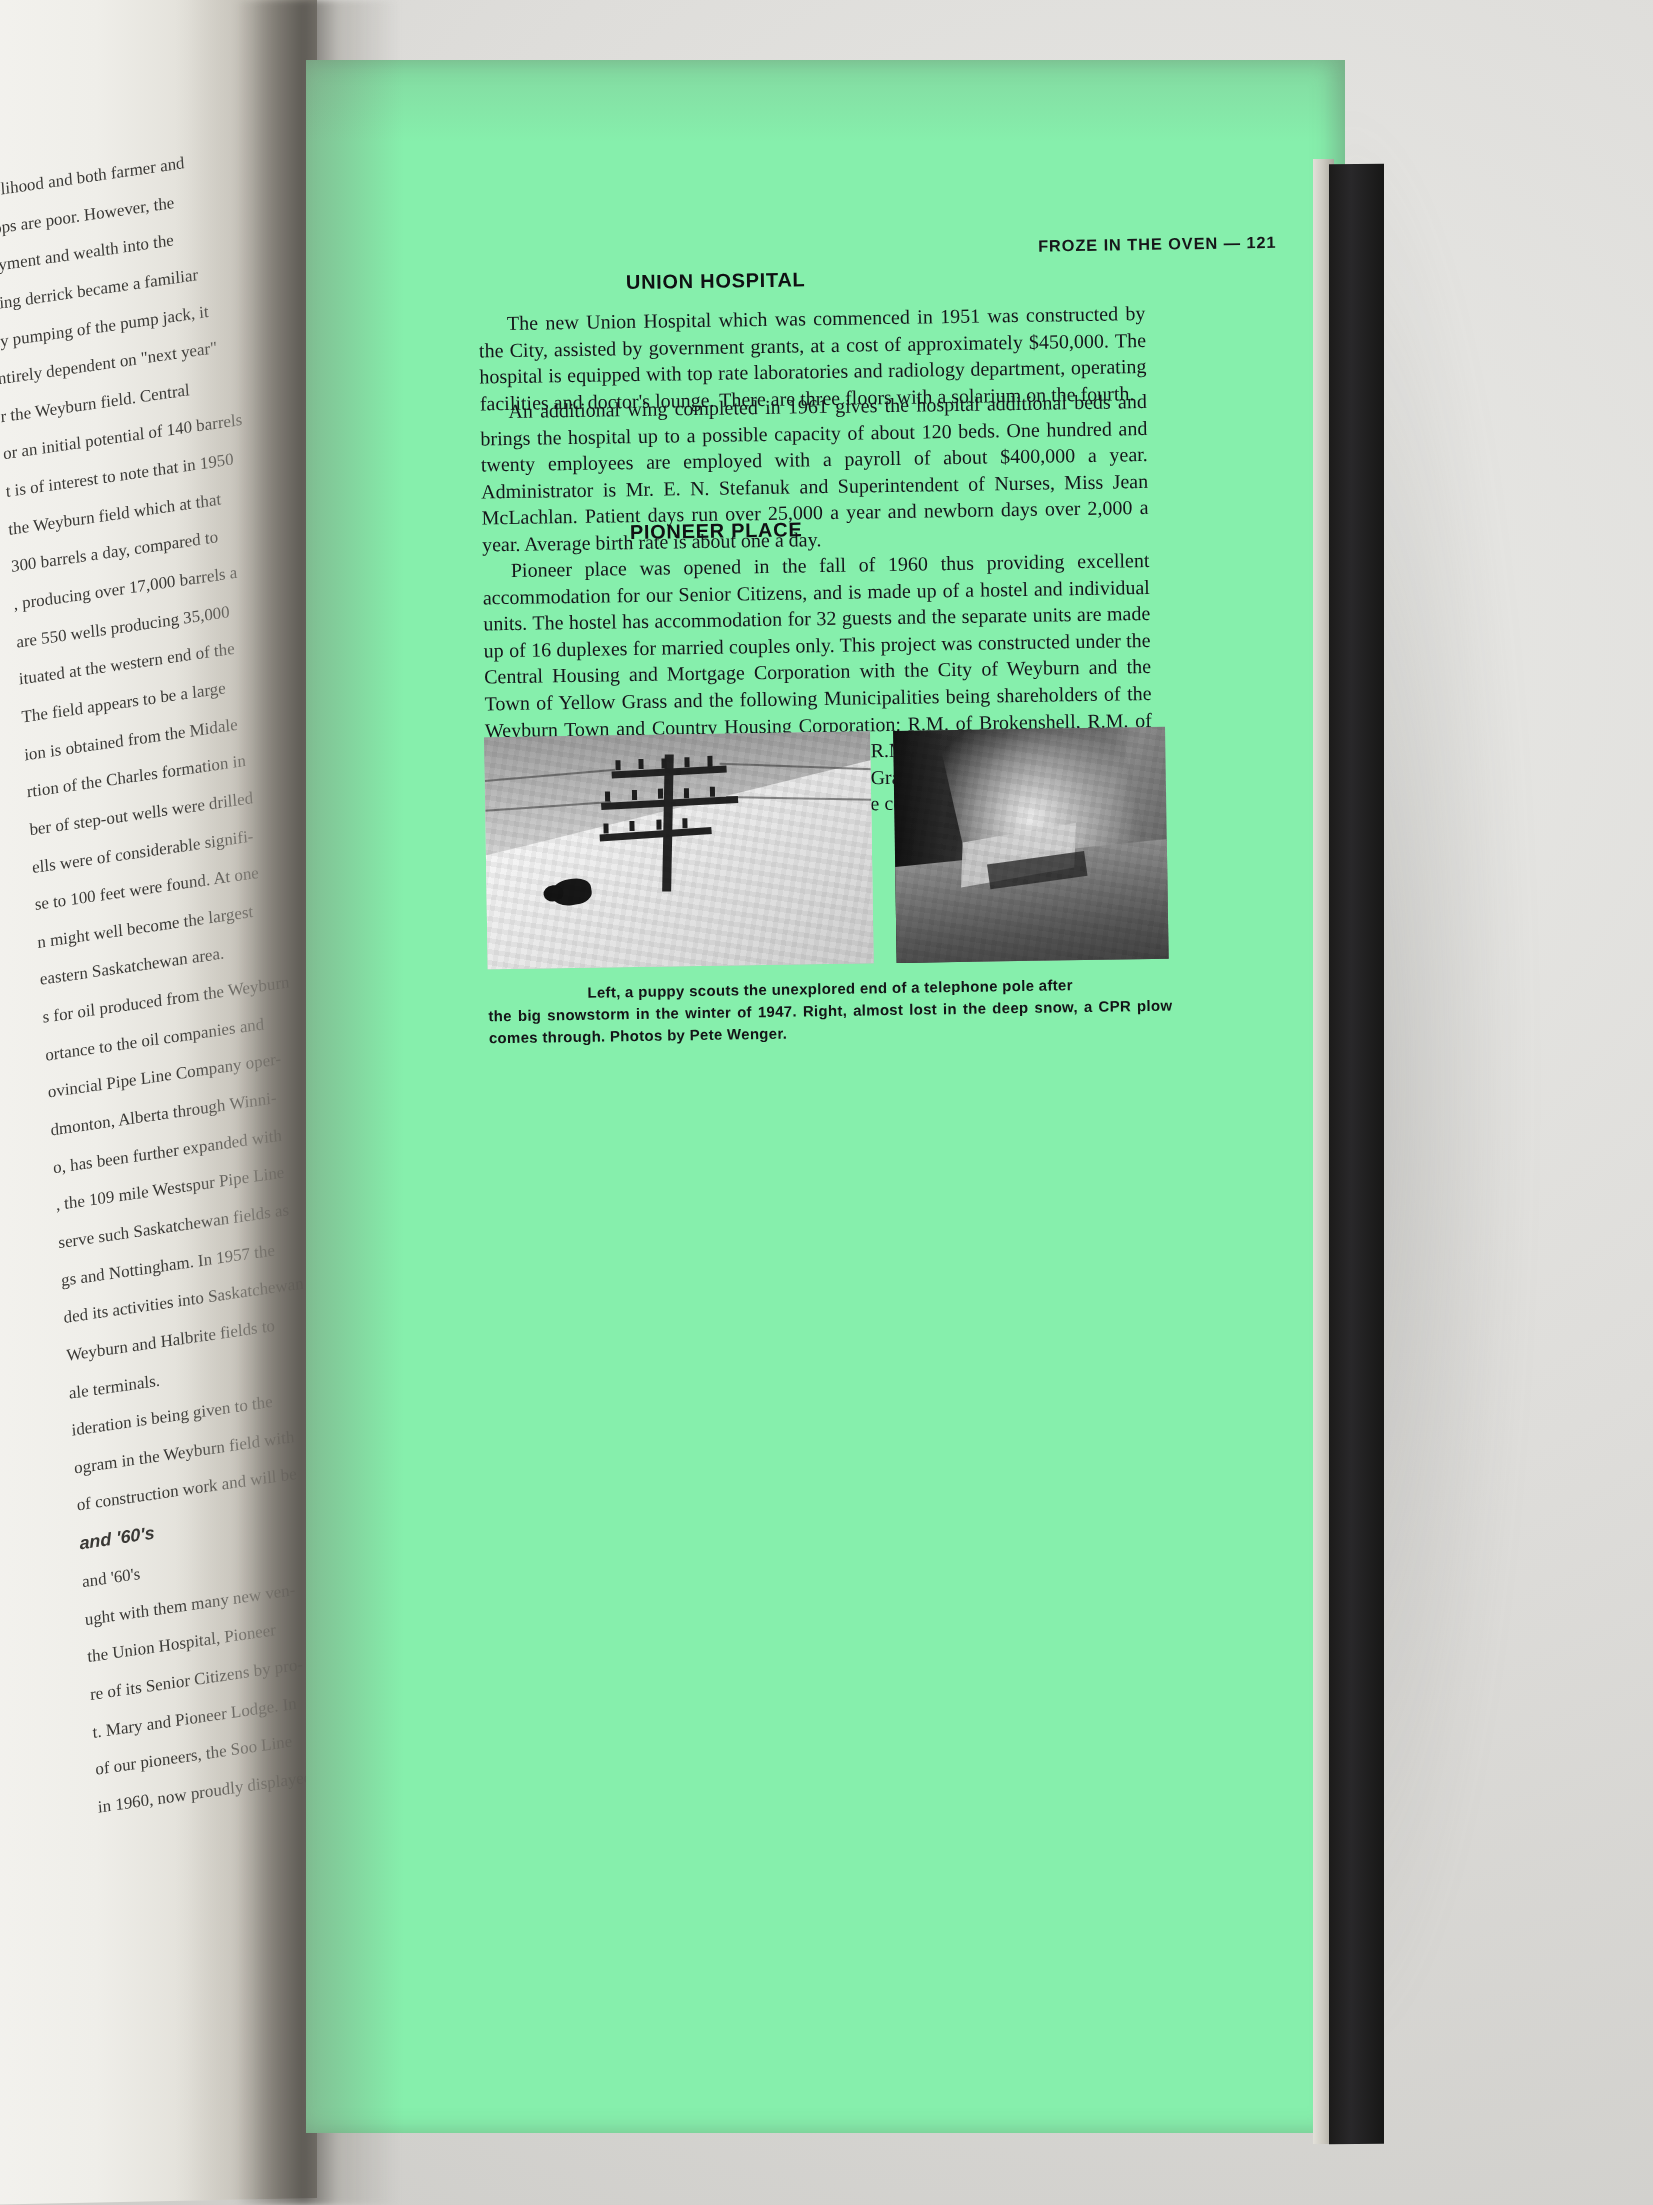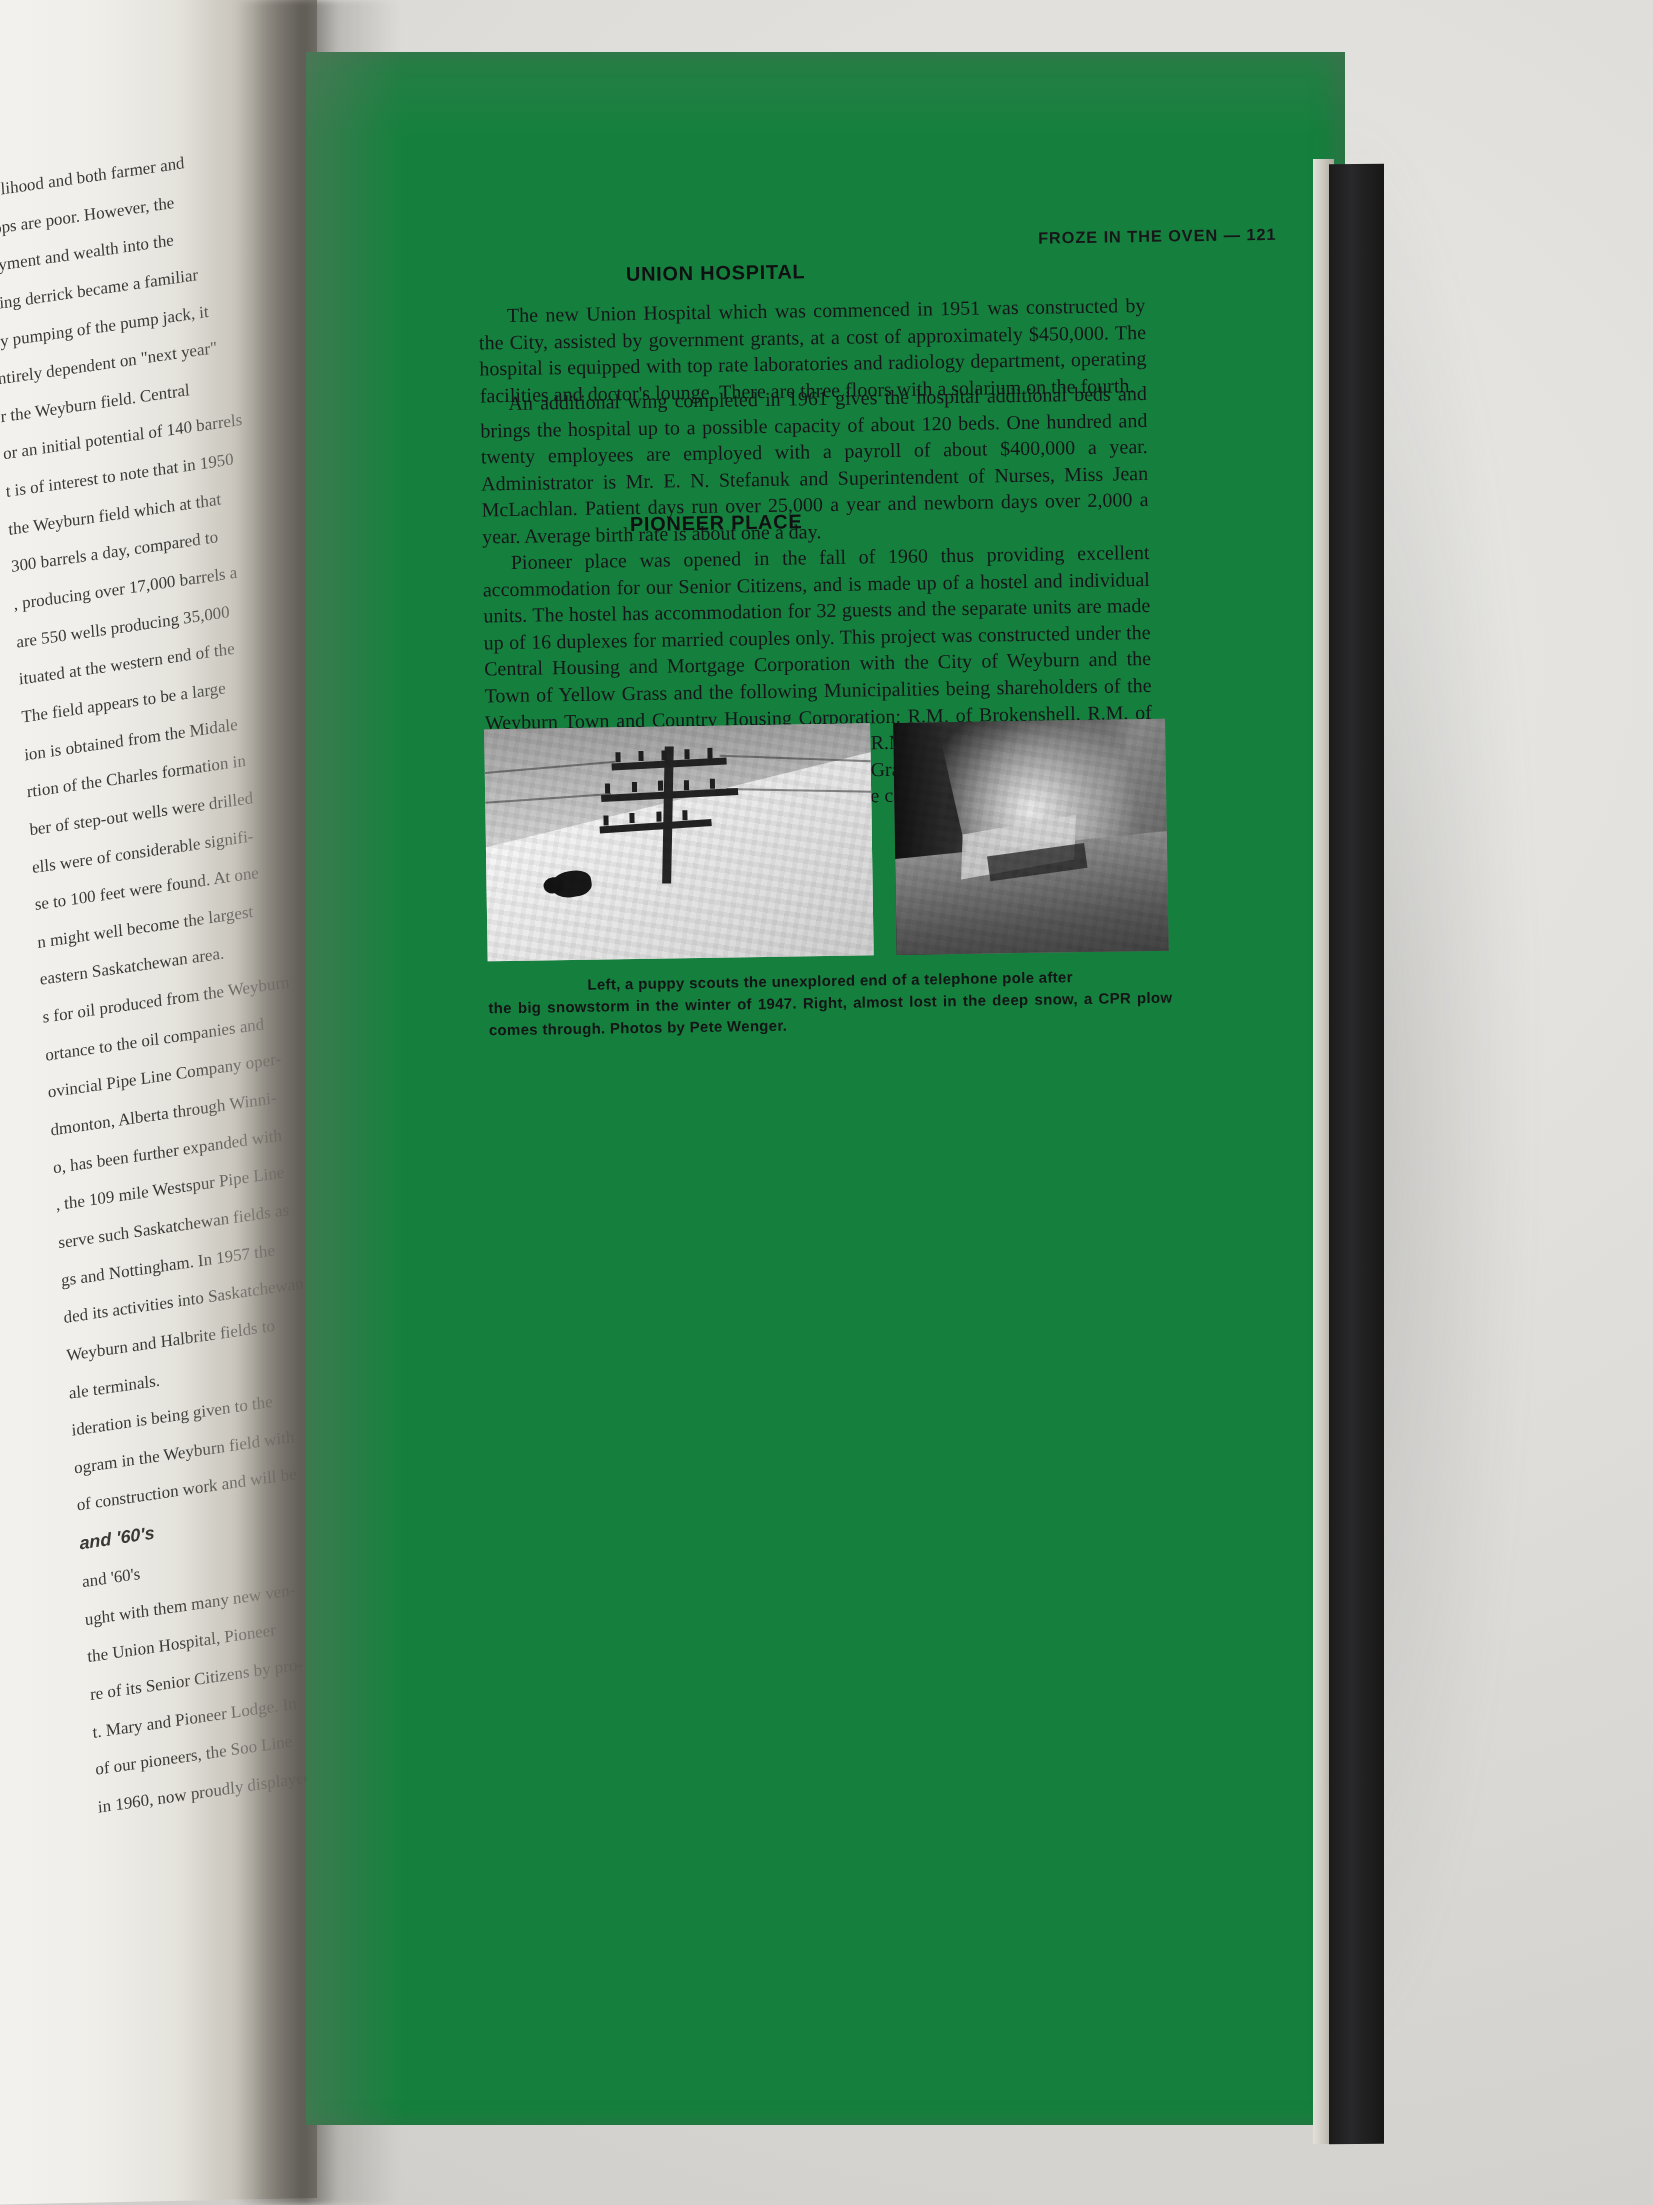--- a/index.html
+++ b/index.html
@@ -103,24 +103,24 @@
       rgba(78,75,70,0.75) 42%,
       rgba(150,147,140,0.45) 63%,
       rgba(238,236,231,0.0) 100%);
     filter: blur(3.3px);
   }
 
   
   #right-page {
     position: absolute;
     left: 306px;
-    top: 52px;
+    top: 60px;
     width: 1039px;
     height: 2073px;
-    background: #15803d;
+    background: #86efac;
     box-shadow: -11px 0 22px rgba(90,88,82,0.35) inset;
   }
   #right-page-inner-shade {
     position: absolute;
     left: 0; top: 0;
     width: 98px; height: 100%;
     background: linear-gradient(90deg, rgba(120,116,108,0.40) 0%, rgba(120,116,108,0.0) 100%);
   }
   #right-page-top-shade {
     position: absolute;

